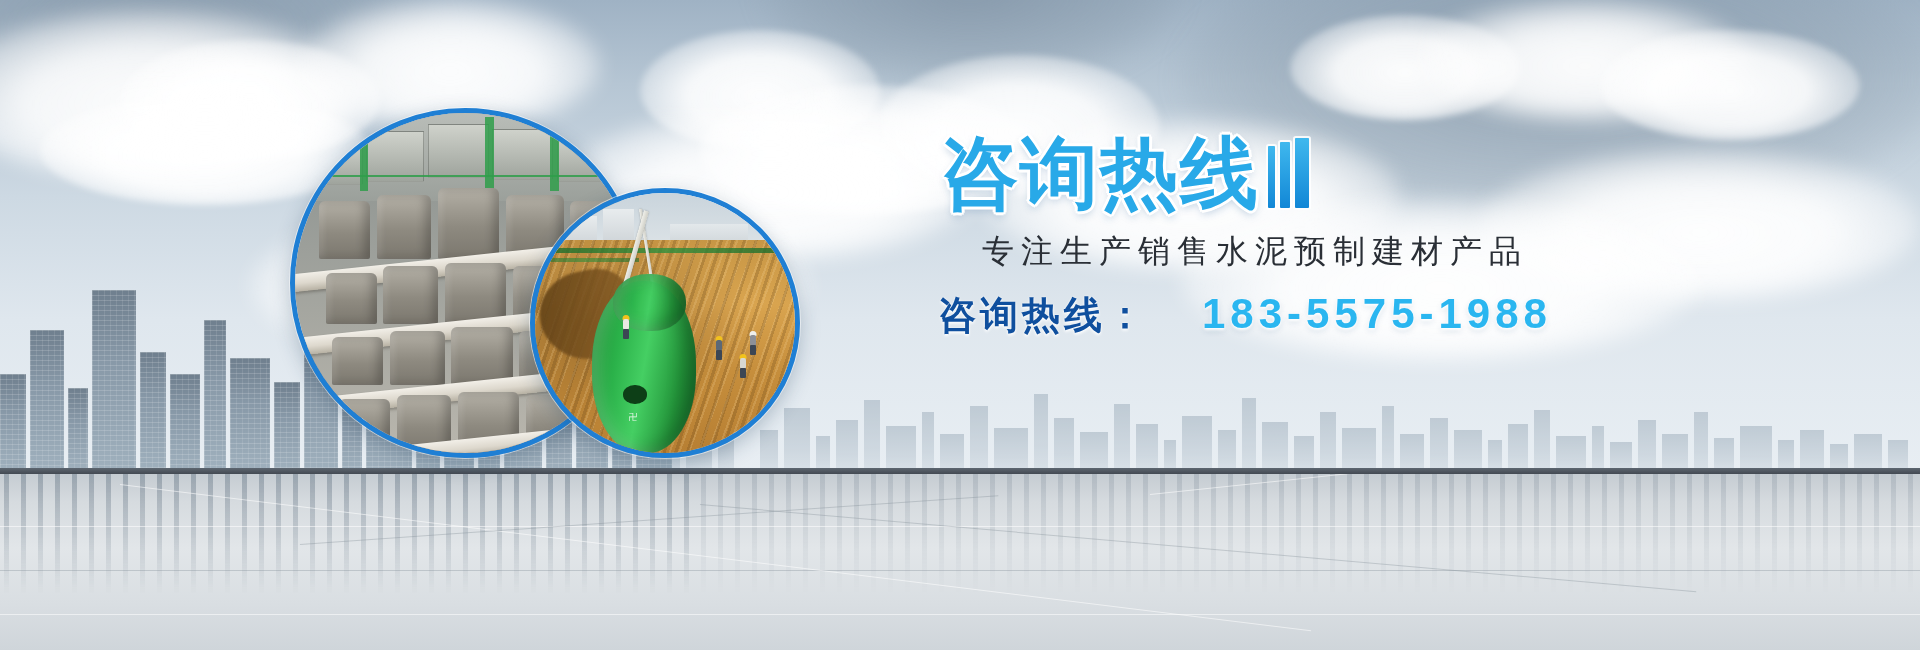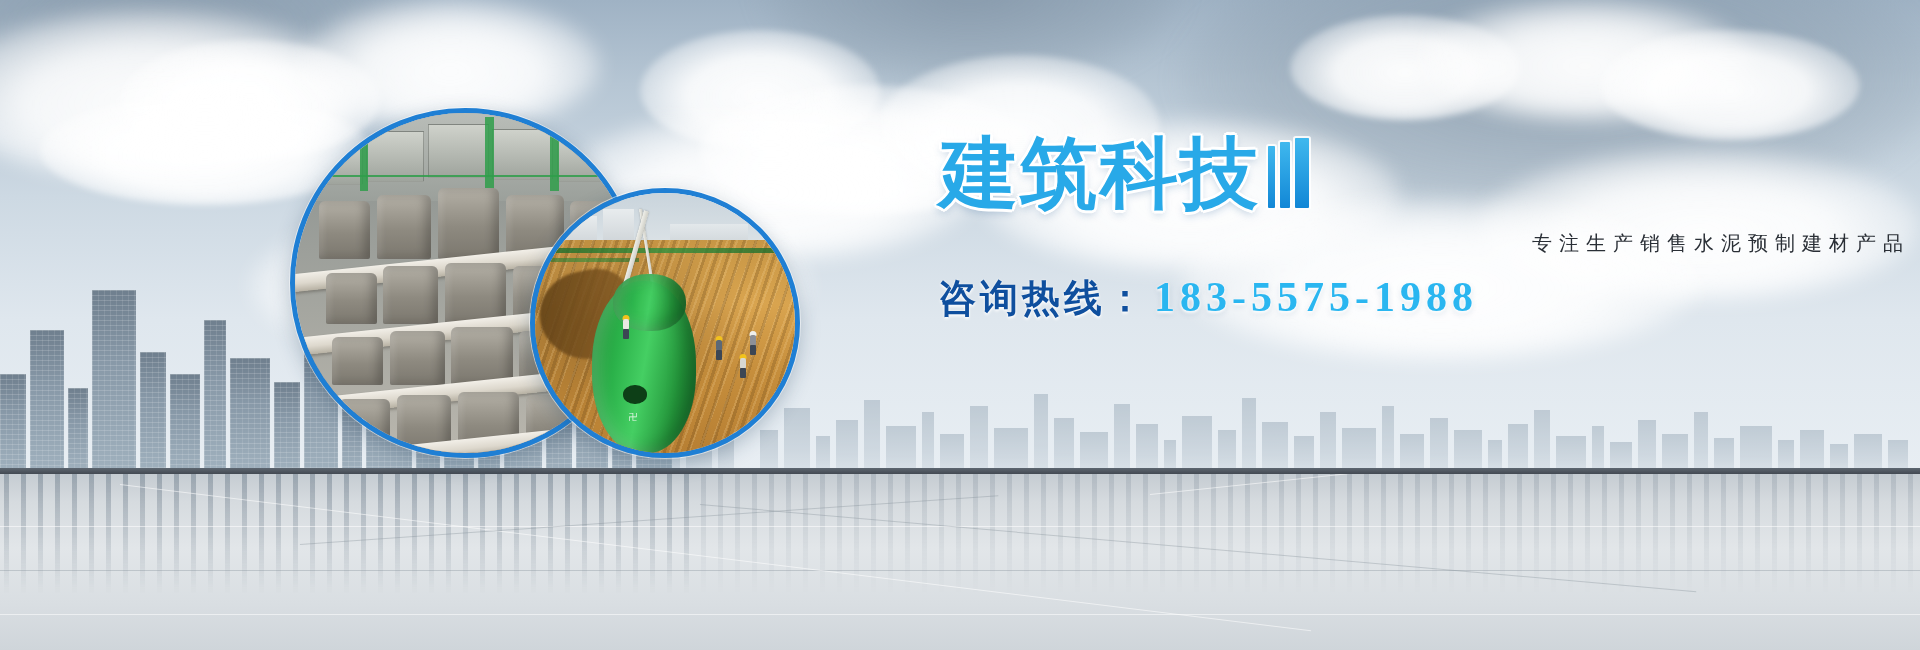--- a/index.html
+++ b/index.html
@@ -220,40 +220,40 @@
     letter-spacing:.5px;
     white-space:nowrap;
     box-shadow:0 3px 8px rgba(120,0,0,.22);
   }
 
   .tagline{
     margin-top:18px;
     margin-left:52px;
     font-family:"DejaVu Sans","Liberation Sans",sans-serif;
     font-weight:500;
-    font-size:20px;
+    font-size:32px;
     color:#2a2f36;
     letter-spacing:7px;
     white-space:nowrap;
-    text-align:right;
   }
 
   .hotline{
     margin-top:16px;
     margin-left:8px;
     display:flex;align-items:baseline;
     white-space:nowrap;
+    gap:48px;
   }
   .hot-label{
     font-family:"DejaVu Sans","Liberation Sans",sans-serif;
     font-weight:700;font-size:38px;color:#0f4f9e;letter-spacing:4px;
     text-shadow:0 2px 3px rgba(255,255,255,.9), 0 0 2px rgba(255,255,255,.9);
   }
   .hot-num{
-    font-family:Liberation Serif, serif;
+    font-family:Liberation Sans, sans-serif;
     font-weight:700;font-size:42px;color:#2ab6f0;letter-spacing:5px;
     margin-left:6px;
     text-shadow:0 2px 3px rgba(255,255,255,.95), 0 0 3px rgba(255,255,255,.9), 0 3px 6px rgba(0,70,120,.15);
   }
 </style>
 </head>
 <body>
 
 <div class="banner">
 
@@ -450,21 +450,21 @@
         <span class="hat"></span>
           <span class="body" style="background:#d8d8d2;"></span>
           <span class="legs"></span>
       </div>
     </div>
   </div>
 
   <div class="copy">
 
     <div class="logoline">
-      <span class="logo-light">建筑科技</span>
+      <span class="logo-light">咨询热线</span>
       <span class="logo-bars">
         <b class="b1"></b>
           <b class="b2"></b>
           <b class="b3"></b>
       </span>
     </div>
 
 
 
     <div class="tagline">专注生产销售水泥预制建材产品</div>

